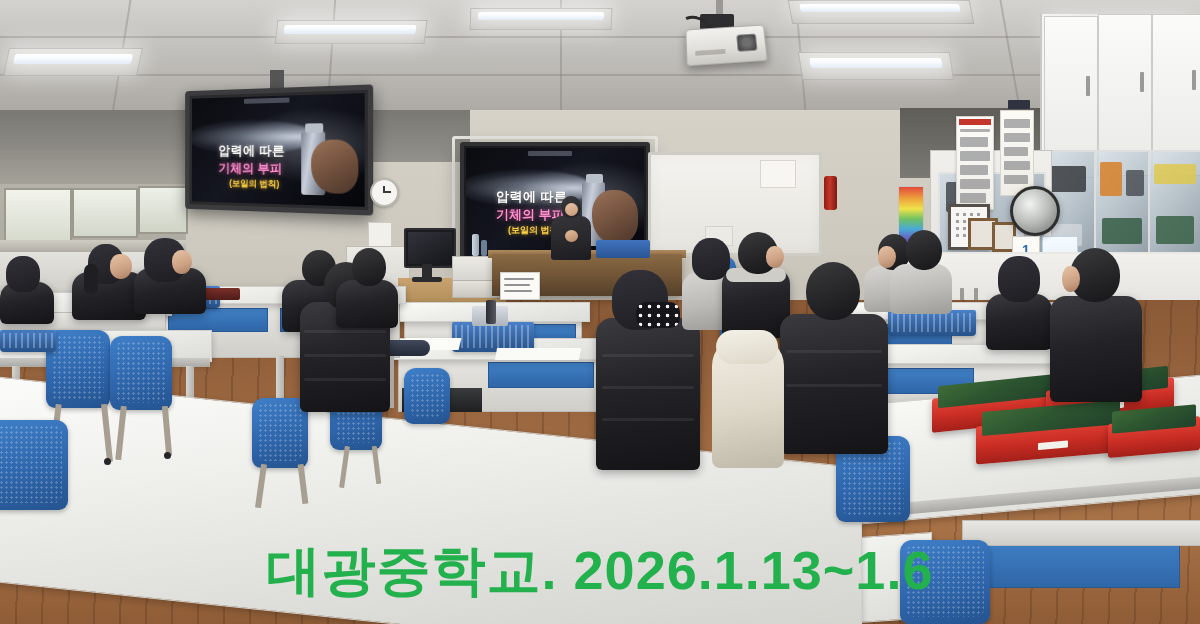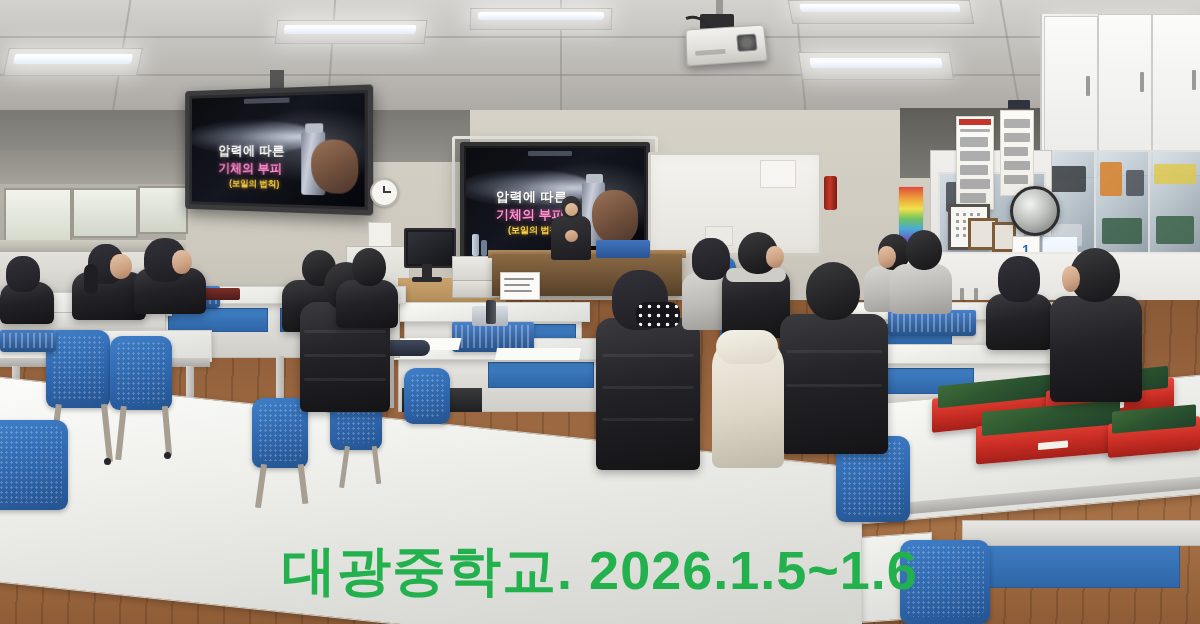--- a/index.html
+++ b/index.html
@@ -623,16 +623,16 @@
     <div class="head" style="left:20px;top:0;width:50px;height:54px;"></div>
     <div class="face" style="left:12px;top:18px;width:18px;height:26px;"></div>
   </div>
 
   <div class="person" style="left:0px;top:256px;width:54px;height:64px;">
     <div class="torso-black" style="left:0;top:26px;width:54px;height:42px;"></div>
     <div class="hair-long" style="left:6px;top:0;width:34px;height:36px;"></div>
   </div>
 
   <div id="caption" class="abs">
-    <span id="cap-line2" class="cap-line" style="color: rgb(34, 177, 76);">대광중학교. 2026.1.5~1.6</span>
+    <span id="cap-line2" class="cap-line" style="color: rgb(34, 177, 76);">대광중학교. 2026.1.13~1.6</span>
   </div>
 
 </div>
 
 </body></html>

